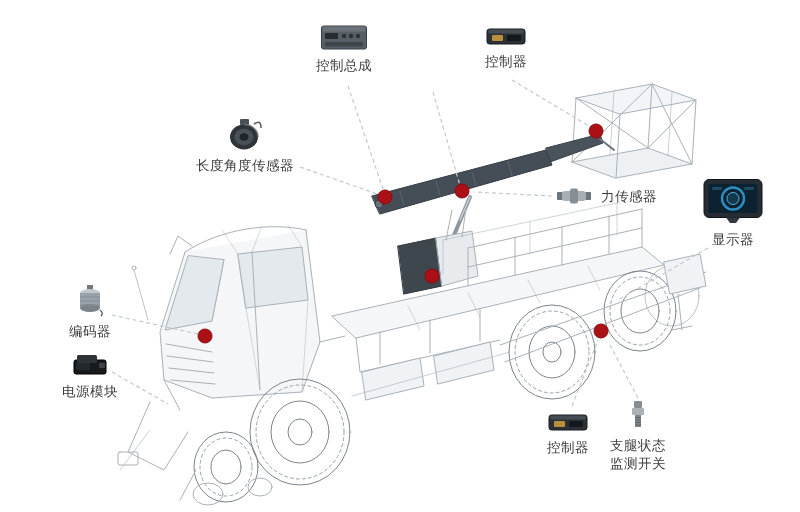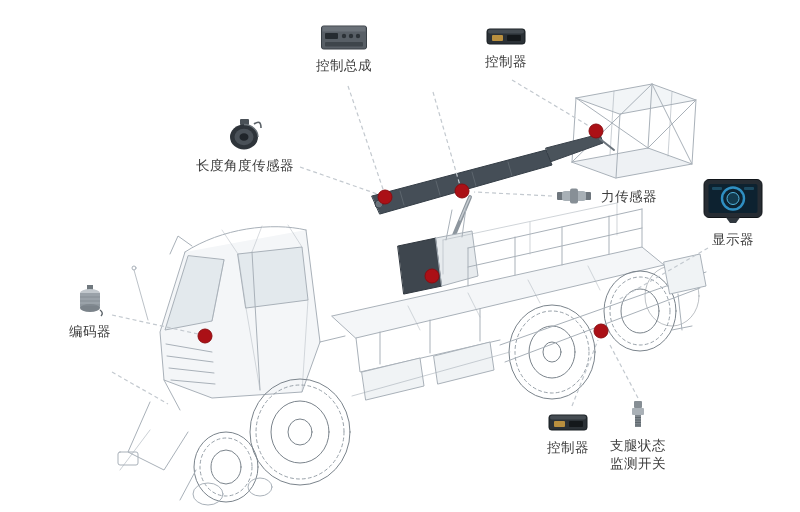--- a/index.html
+++ b/index.html
@@ -243,20 +243,29 @@
       <rect x="12" y="1" width="6" height="6" fill="#70787e"></rect>
       <ellipse cx="15" cy="9" rx="10" ry="4" fill="#c2c8cd"></ellipse>
       <rect x="5" y="9" width="20" height="15" fill="#9aa2a9"></rect>
       <ellipse cx="15" cy="24" rx="10" ry="4" fill="#7b838a"></ellipse>
       <path d="M5,13 h20 M5,17 h20 M5,21 h20" stroke="#868e95" stroke-width="1"></path>
       <path d="M25,26 q4,3 1,6" stroke="#5a6167" fill="none" stroke-width="1.4"></path>
     </svg>
     <div class="lbl">编码器</div>
   </div>
 
+  <div class="callout" style="left:90px; top:352px;">
+    <svg class="icon" width="36" height="26" viewBox="0 0 36 26">
+      <rect x="2" y="8" width="32" height="14" rx="2" fill="#17191c" stroke="#000000"></rect>
+      <rect x="5" y="3" width="20" height="8" rx="1.5" fill="#2e3338"></rect>
+      <rect x="27" y="11" width="6" height="5" fill="#3c4247"></rect>
+      <rect x="4" y="11" width="14" height="7" rx="1" fill="#24292e"></rect>
+    </svg>
+    <div class="lbl">电源模块</div>
+  </div>
 
   <div class="callout" style="left:568px; top:410px;">
     <svg class="icon" width="42" height="24" viewBox="0 0 42 24">
       <rect x="2" y="5" width="38" height="15" rx="2.5" fill="#2b3136" stroke="#171c20"></rect>
       <rect x="3" y="5.5" width="36" height="4" rx="2" fill="#454c52"></rect>
       <rect x="7" y="11" width="11" height="6" rx="1" fill="#b98f3e"></rect>
       <rect x="22" y="11" width="14" height="6" rx="1" fill="#14181b"></rect>
     </svg>
     <div class="lbl">控制器</div>
   </div>

